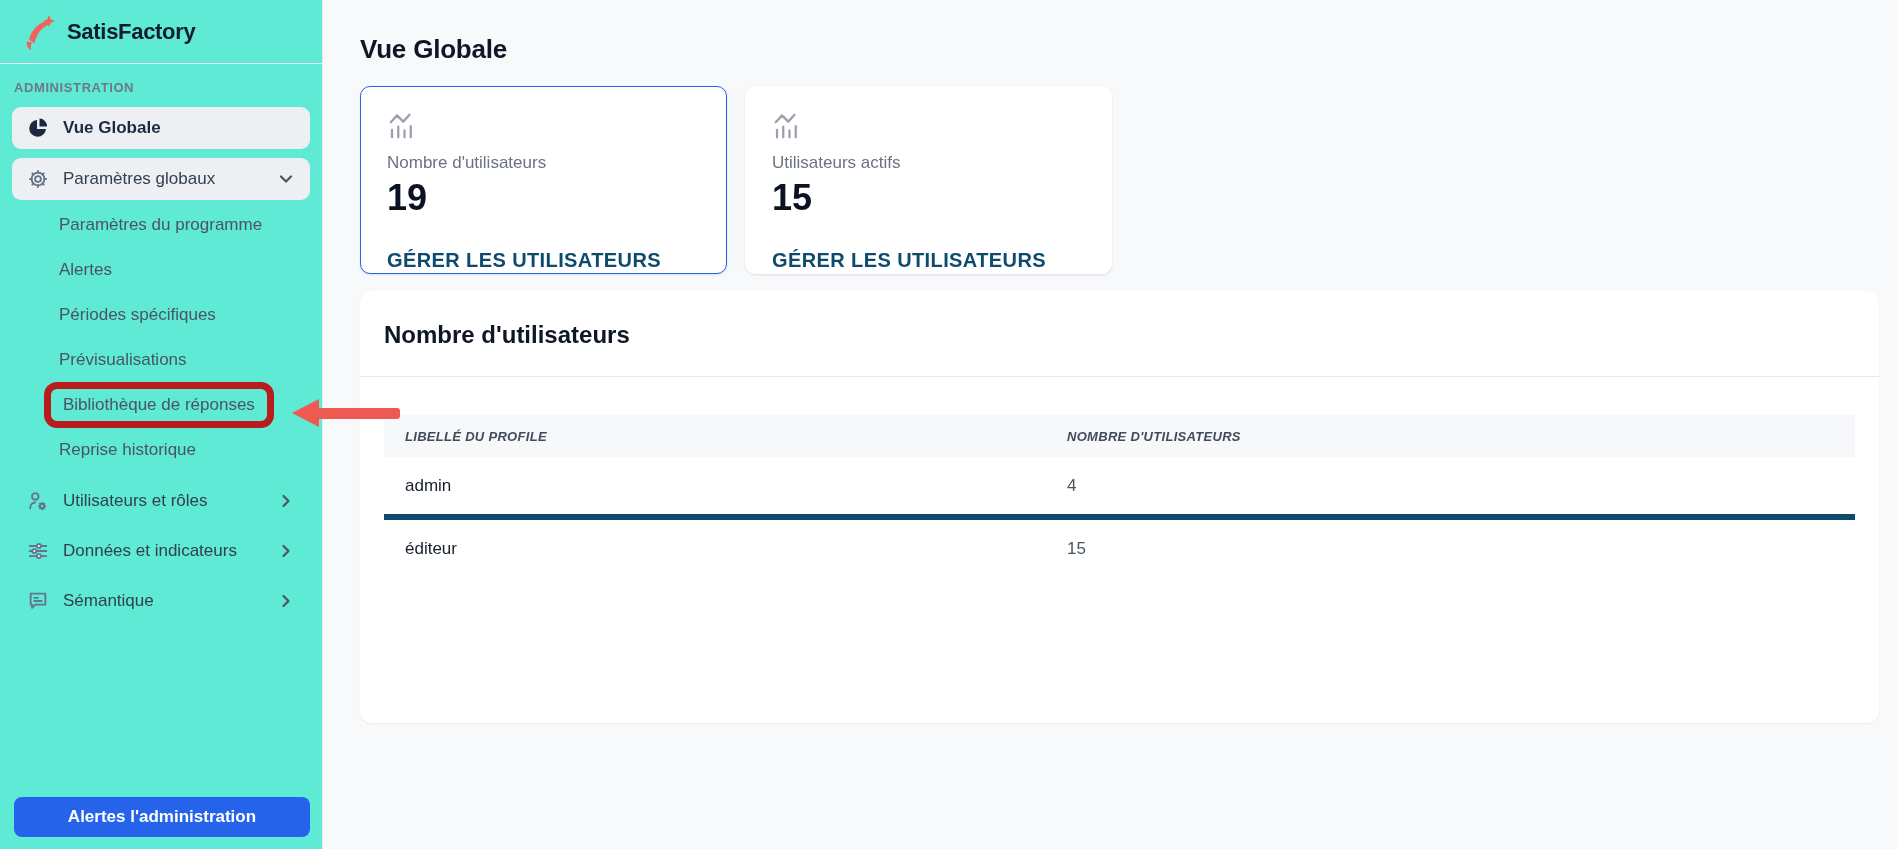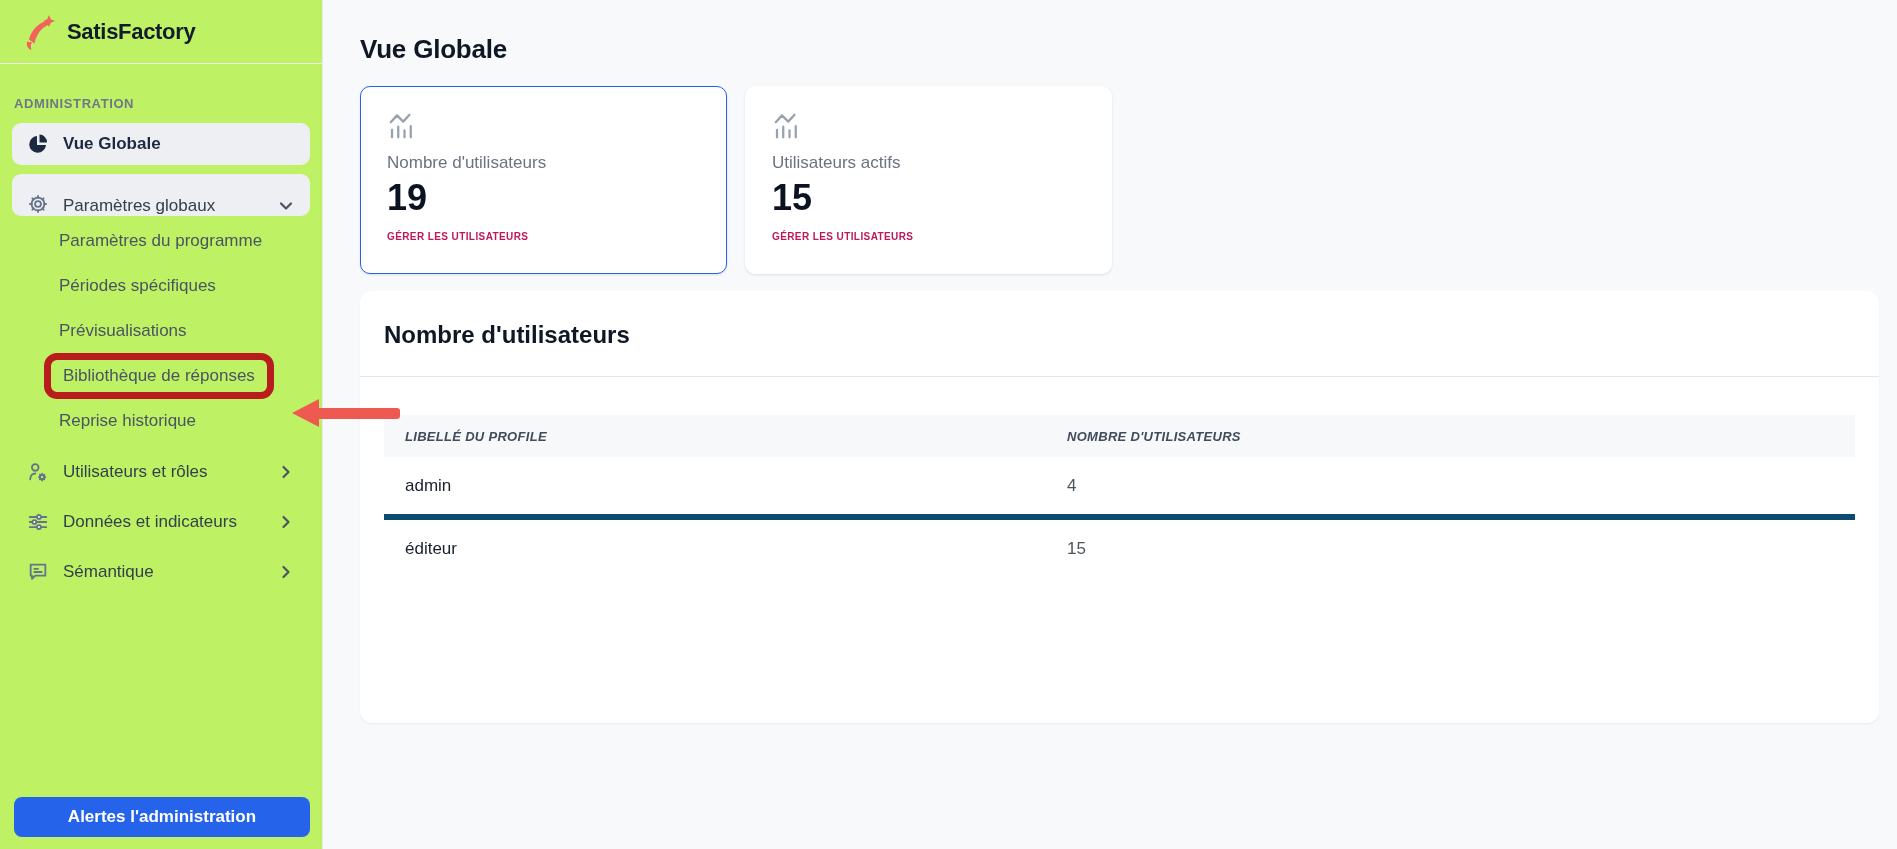--- a/index.html
+++ b/index.html
@@ -8,45 +8,45 @@
     font-family:"Liberation Sans", sans-serif;
     background:#f8f9fb;
     color:#1a222e;
     position:relative;
   }
   .app { display:flex; width:100%; height:100%; }
 
   
   .sidebar {
     width:323px; min-width:323px; height:100%;
-    background:#bef264;
+    background:#5eead4;
     border-right:1px solid #e7e9ee;
     position:relative;
   }
   .logo-row {
     height:64px; display:flex; align-items:center; gap:11px;
     padding-left:20px; border-bottom:1px solid #eceef2;
   }
   .logo-mark { width:36px; height:36px; display:block; }
   .logo-text { font-size:22px; font-weight:700; color:#121c2b; letter-spacing:-0.3px; }
 
   .section-label {
-    margin:32px 0 12px 14px;
+    margin:16px 0 12px 14px;
     font-size:13px; font-weight:600; color:#6f7886; letter-spacing:.6px;
   }
   .nav { padding:0 12px 0 12px; }
   .nav-item {
     height:42px; display:flex; align-items:center; gap:13px;
     padding:0 14px; border-radius:9px; cursor:pointer;
     font-size:17px; color:#33404e; font-weight:500;
   }
   .nav-item .n-icon { width:24px; height:24px; display:flex; align-items:center; justify-content:center; color:#64748b; flex:0 0 24px; }
   .nav-item .n-label { flex:1; }
   .nav-item .chev { width:20px; height:20px; color:#4b5563; }
-  .nav-item.open-bg { background:#edeff2;align-items:flex-end; }
+  .nav-item.open-bg { background:#edeff2; }
   .nav-item.active { background:#edeff2; color:#1c2940; font-weight:600; }
   .nav-item.active .n-icon { color:#1c2940; }
   .nav-item + .nav-item { margin-top:9px; }
   .sub-list { margin-top:2px; margin-bottom:8px; }
   .sub-item {
     height:45px; display:flex; align-items:center;
     padding-left:47px; font-size:17px; color:#4a5562; cursor:pointer;
   }
   .hl-box {
     border:7px solid #b91c1c; border-radius:13px;
@@ -70,22 +70,22 @@
     width:367px; height:188px; background:#ffffff; border-radius:10px;
     padding:24px 26px; border:1px solid #ffffff;
     box-shadow:0 1px 3px rgba(16,24,40,.08), 0 1px 2px rgba(16,24,40,.04);
     cursor:pointer;
   }
   .stat-card.selected { border:1px solid #2563eb; }
   .stat-card .c-icon { width:30px; height:30px; color:#98a1ac; }
   .stat-card .c-label { margin-top:12px; font-size:17px; color:#6b7280; }
   .stat-card .c-value { margin-top:6px; font-size:36px; line-height:38px; font-weight:800; color:#0b1323; }
   .stat-card .c-action {
-    display:inline-block; margin-top:14px; font-size:10px; font-weight:700;
-    color:#be185d; letter-spacing:.4px; text-decoration:none; cursor:pointer;
+    display:inline-block; margin-top:32px; font-size:20px; font-weight:700;
+    color:#0c4a6e; letter-spacing:.4px; text-decoration:none; cursor:pointer;
   }
 
   .panel {
     margin-top:17px; width:1519px; height:432px;
     background:#ffffff; border-radius:12px;
     box-shadow:0 1px 2px rgba(16,24,40,.06);
     overflow:hidden;
   }
   .panel-title { padding:30px 24px 0 24px; font-size:24px; font-weight:700; color:#0f1724; }
   .panel-divider { margin-top:27px; height:1px; background:#e5e7eb; }
@@ -156,20 +156,23 @@
         <span class="chev">
           <svg width="20" height="20" viewBox="0 0 20 20" fill="none" stroke="currentColor" stroke-width="2.2" stroke-linecap="round" stroke-linejoin="round">
               <path d="M5 7.5 l5 5 5-5"></path>
             </svg>
         </span>
       </div>
 
       <div class="sub-list">
         <div class="sub-item">
           <span>Paramètres du programme</span>
+        </div>
+        <div class="sub-item">
+          <span>Alertes</span>
         </div>
         <div class="sub-item">
           <span>Périodes spécifiques</span>
         </div>
         <div class="sub-item">
           <span>Prévisualisations</span>
         </div>
         <div class="sub-item">
           <span class="hl-box">
             <span>Bibliothèque de réponses</span>

